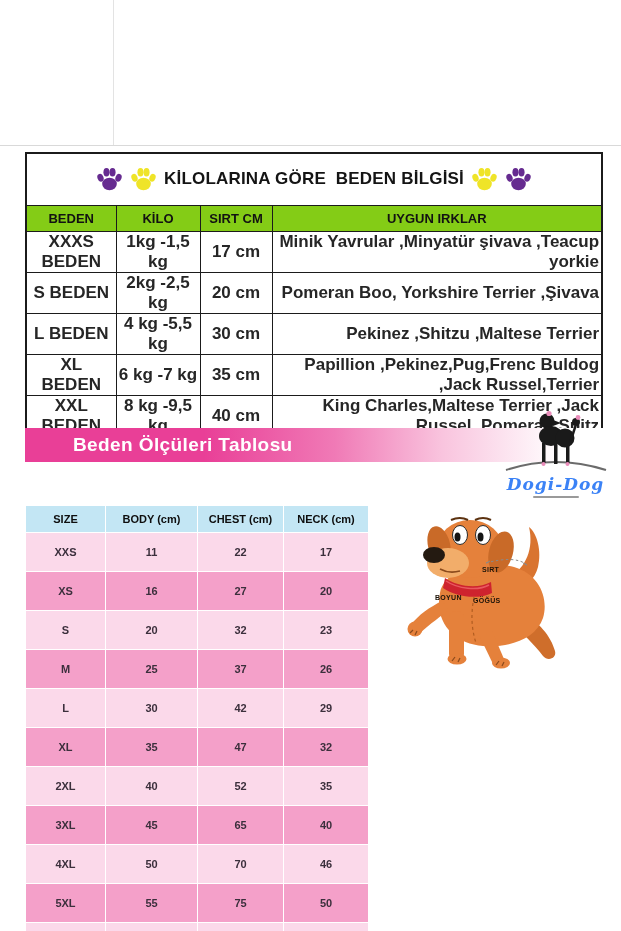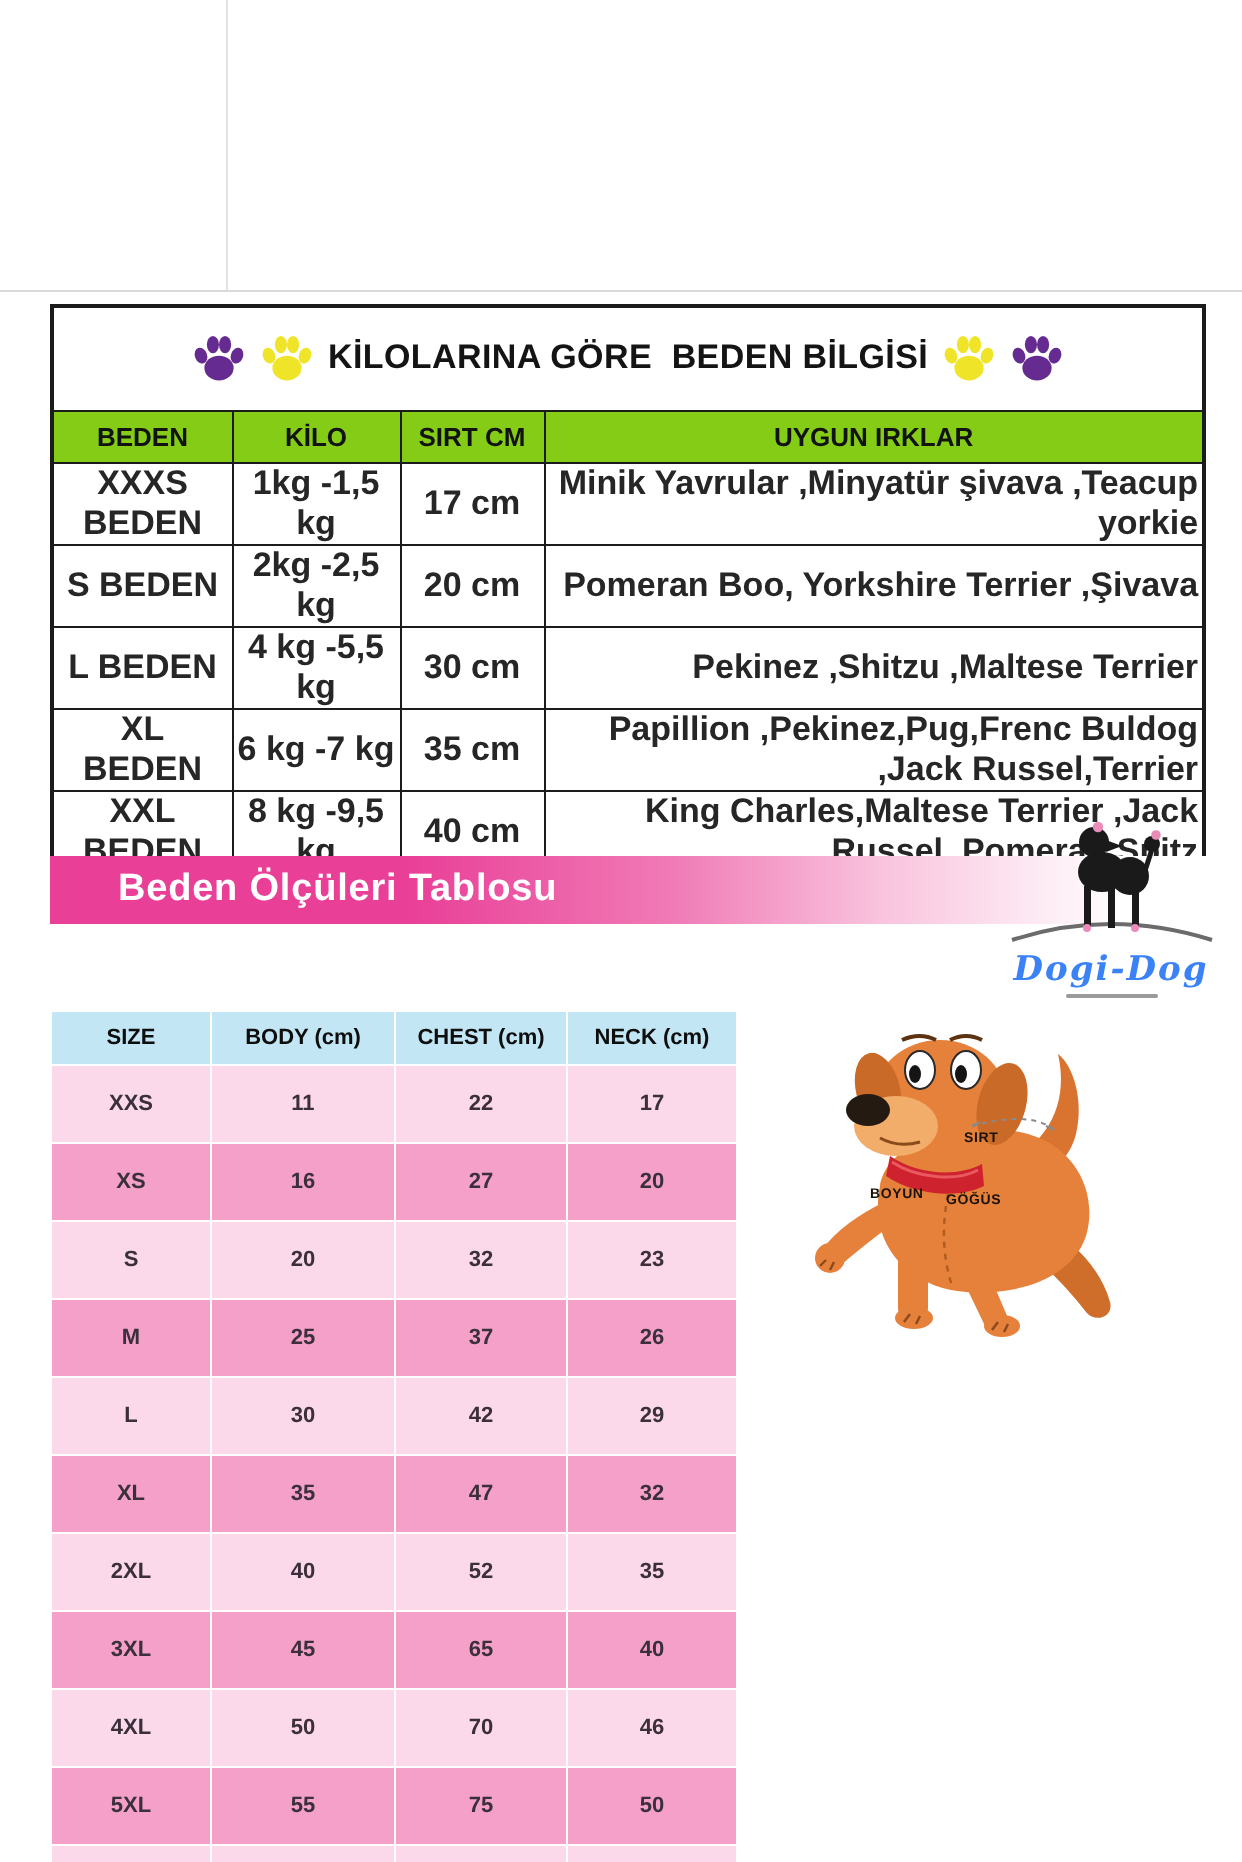--- a/index.html
+++ b/index.html
@@ -24,21 +24,21 @@
   .paw.yellow { color:#efe428; }
   .wtable th { height:26px; background:#84cc16; font-size:13px; font-weight:800; color:#121212; text-align:center; }
   .wtable td.dcell { height:18px; font-size:17px; font-weight:600; color:#262626; text-align:center; padding:0 2px; }
   .wtable td.dcell.irk { text-align:right; padding-left:5px; }
   .col-beden { width:90px; } .col-kilo { width:84px; } .col-sirt { width:72px; } .col-irk { width:330px; }
 
   
   .banner { position:absolute; left:25px; top:428px; width:596px; height:34px;
             background:linear-gradient(90deg,#e93f97 0%,#e93f97 30%,#f07ab6 52%,#f9c4de 70%,#ffffff 90%);
             display:flex; align-items:center; }
-  .banner span { color:#ffffff; font-size:19px; font-weight:700; padding-left:34px; letter-spacing:0.4px; }
+  .banner span { color:#ffffff; font-size:19px; font-weight:700; padding-left:48px; letter-spacing:0.4px; }
 
   
   .logo { position:absolute; left:498px; top:408px; width:115px; height:96px; text-align:center; }
   .logo-text { font-family:"DejaVu Serif", serif; font-style:italic; font-size:17px; font-weight:600; color:#3b82f6; margin-top:-6px; letter-spacing:1px; }
   .logo-tag { width:46px; height:2px; background:#9a9a9a; margin:2px auto 0; border-radius:1px; }
 
   
   table.stable { position:absolute; left:25px; top:505px; width:343px; border-collapse:collapse; table-layout:fixed; border:1px solid #e9a6ca; }
   .stable th, .stable td { border:1.5px solid #ffffff; }
   .stable th { height:27px; background:#c3e6f4; color:#0e0e0e; font-size:11px; font-weight:800; text-align:center; }

